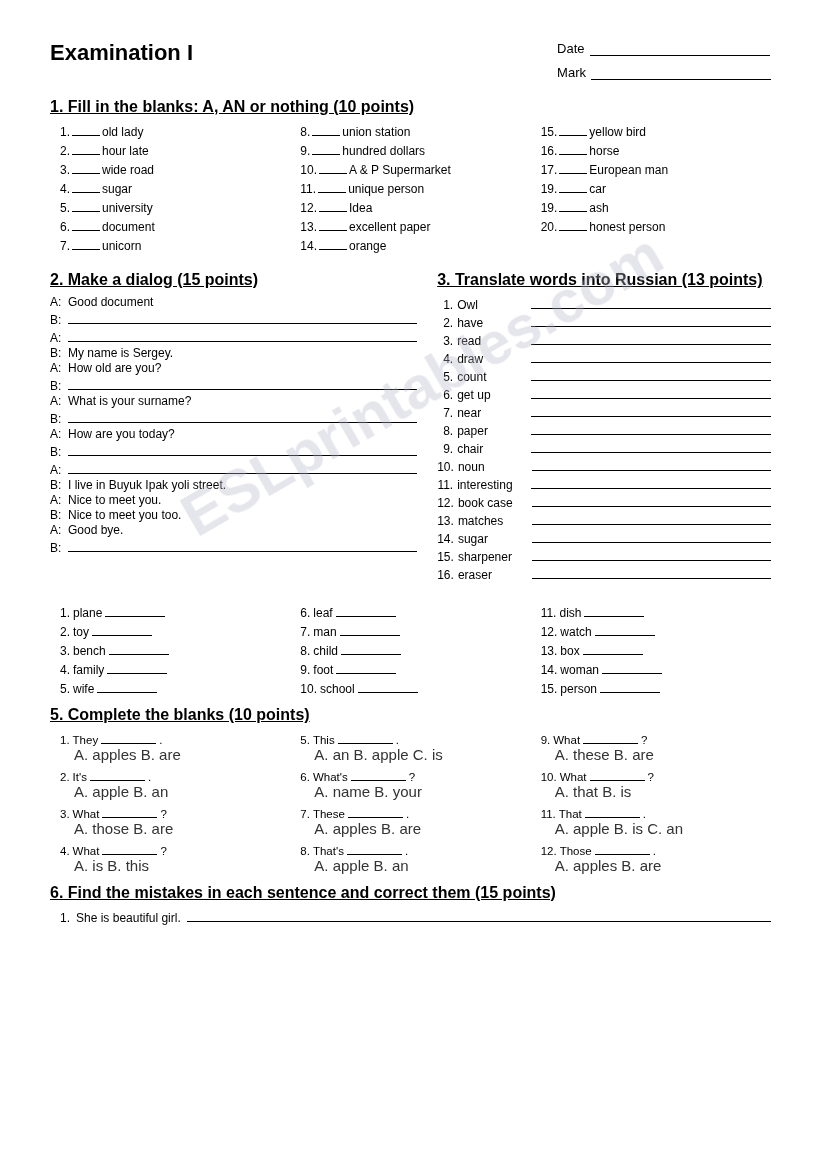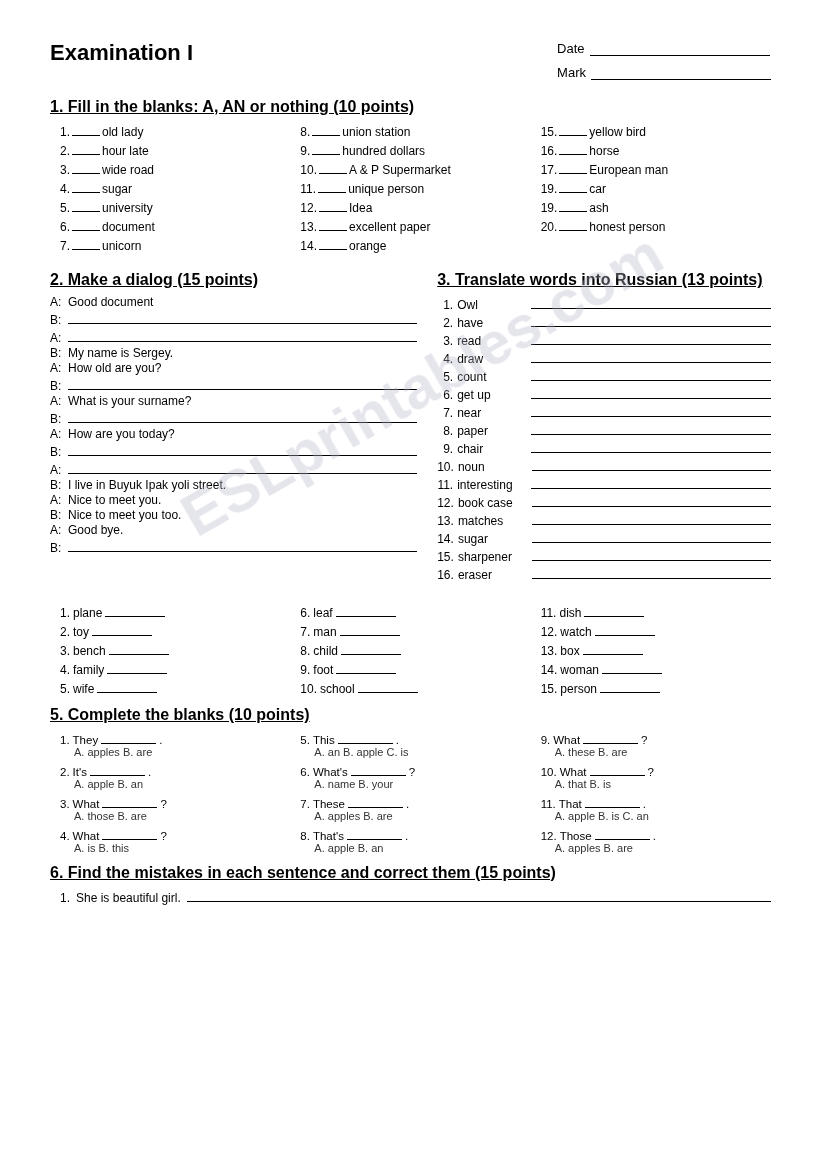--- a/index.html
+++ b/index.html
@@ -161,21 +161,21 @@
       gap: 3px;
       flex-wrap: wrap;
     }
     .complete-blank {
       display: inline-block;
       border-bottom: 1px solid #000;
       min-width: 55px;
       height: 14px;
     }
     .complete-options {
-      font-size: 11px;
+      font-size: 15px;
       margin-left: 14px;
       color: #333;
     }
     
     .mistakes-list {
       margin-top: 6px;
     }
     .mistake-item {
       display: flex;
       align-items: baseline;

